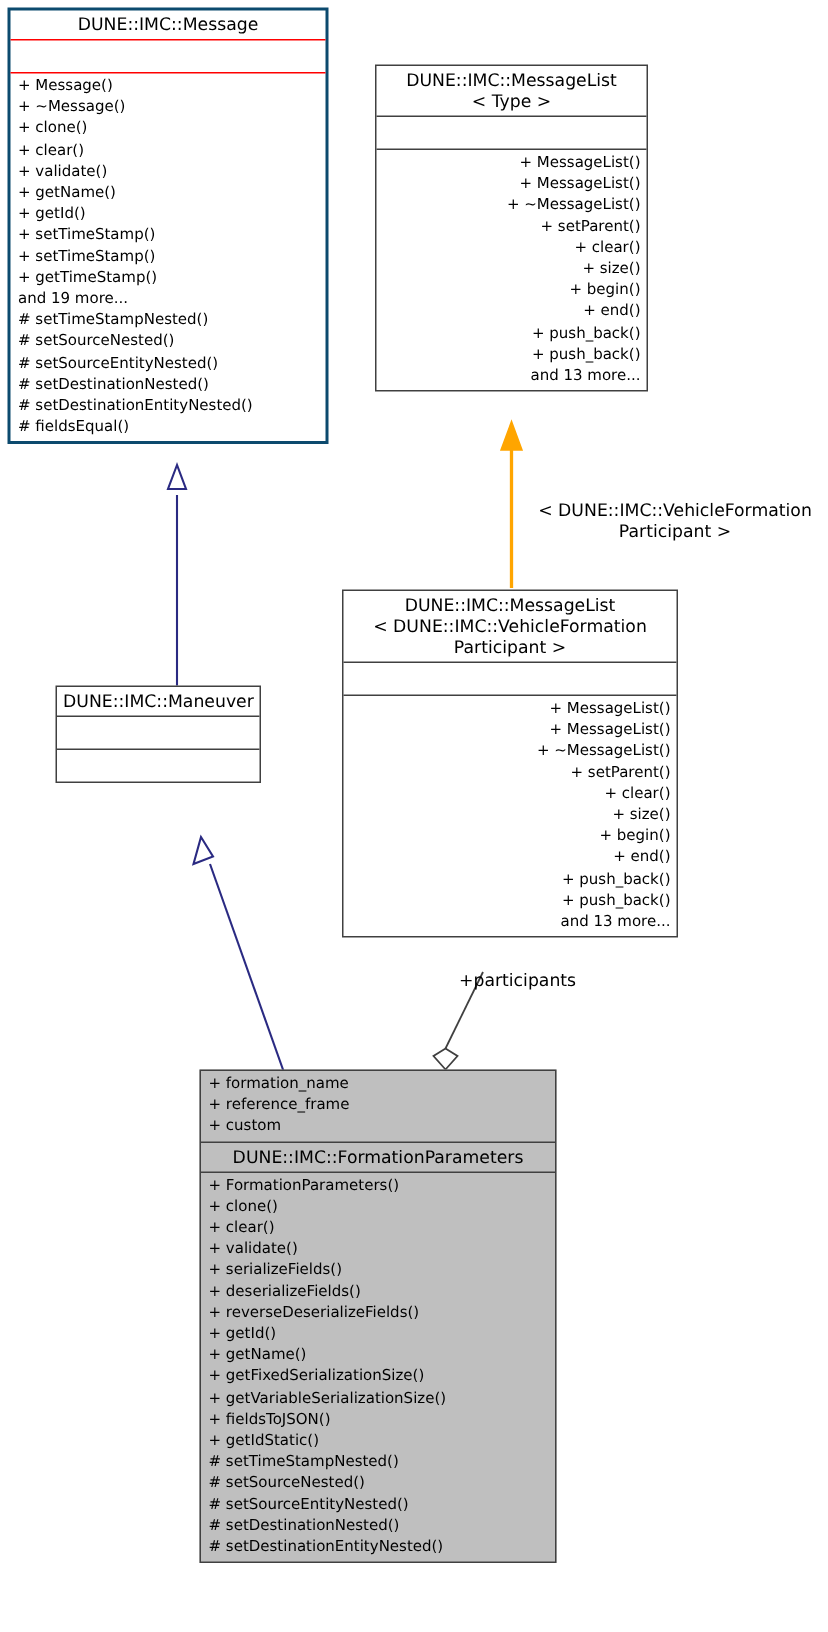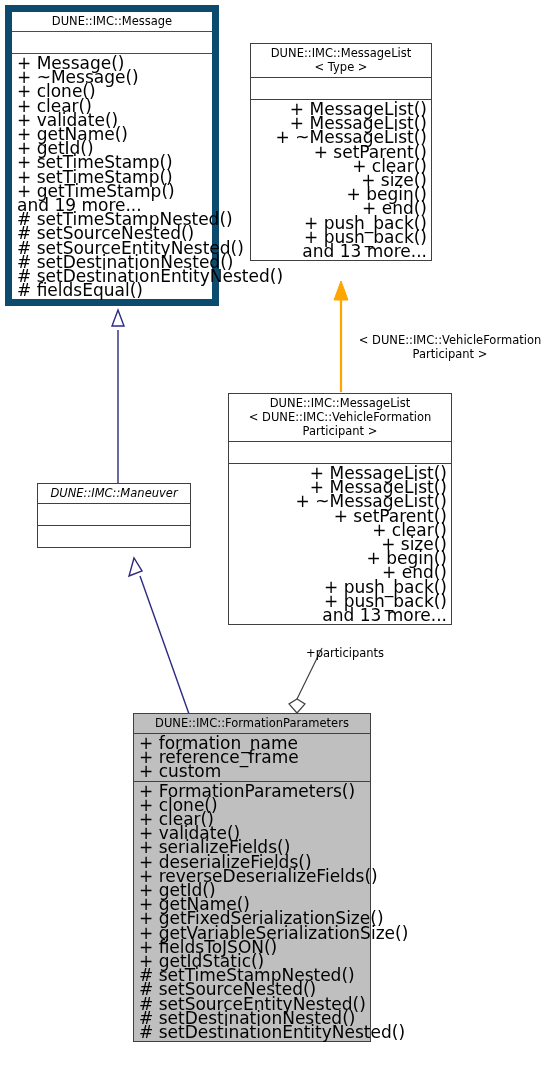--- a/index.html
+++ b/index.html
@@ -29,21 +29,21 @@
     height: 1088px;
     pointer-events: none;
   }
   .node {
     position: absolute;
     box-sizing: border-box;
     background: #ffffff;
     z-index: 2;
   }
   .node.base {
-    border: 7px solid #0c4a6e;
+    border: 2px solid #0c4a6e;
   }
   .node.plain {
     border: 1px solid #404040;
   }
   .node.highlight {
     border: 1px solid #404040;
     background: #bfbfbf;
   }
   .sec {
     box-sizing: border-box;
@@ -51,21 +51,21 @@
   }
   .sec.title {
     text-align: center;
     padding: 2px 4px 3px 4px;
     line-height: 14px;
     font-size: 11.5px;
   }
   .sec.attrs, .sec.ops {
     padding: 2px 4px 2px 5px;
     line-height: 14.2px;
-    font-size: 17px;
+    font-size: 10px;
     text-align: left;
   }
   .node.base > .sec + .sec { border-top: 1px solid #ff0000; }
   .node.plain > .sec + .sec { border-top: 1px solid #404040; text-align: right; }
   .node.highlight > .sec + .sec { border-top: 1px solid #404040; }
   .row { white-space: pre; }
   .empty-sec { height: 22px; }
   .edge-label {
     position: absolute;
     font-size: 11.5px;
@@ -151,35 +151,35 @@
         <div class="row">+ clear()</div>
         <div class="row">+ size()</div>
         <div class="row">+ begin()</div>
         <div class="row">+ end()</div>
         <div class="row">+ push_back()</div>
         <div class="row">+ push_back()</div>
         <div class="row">and 13 more...</div>
       </div>
   </div>
 
-  <div class="node plain" id="node-maneuver" style="left:37px; top:483px; width:154px;font-style:italic;">
+  <div class="node plain" id="node-maneuver" style="left:37px; top:457px; width:137px;">
     <div class="sec title">DUNE::IMC::Maneuver</div>
     <div class="sec attrs empty-sec"></div>
     <div class="sec ops empty-sec"></div>
   </div>
 
   <div class="edge-label" id="label-aggregation" style="left:306px; top:646px;">+participants</div>
 
   <div class="node highlight" id="node-formation-parameters" style="left:133px; top:713px; width:238px;">
-    <div class="sec title">DUNE::IMC::FormationParameters</div>
     <div class="sec attrs">
         <div class="row">+ formation_name</div>
         <div class="row">+ reference_frame</div>
         <div class="row">+ custom</div>
       </div>
+    <div class="sec title">DUNE::IMC::FormationParameters</div>
     <div class="sec ops">
         <div class="row">+ FormationParameters()</div>
         <div class="row">+ clone()</div>
         <div class="row">+ clear()</div>
         <div class="row">+ validate()</div>
         <div class="row">+ serializeFields()</div>
         <div class="row">+ deserializeFields()</div>
         <div class="row">+ reverseDeserializeFields()</div>
         <div class="row">+ getId()</div>
         <div class="row">+ getName()</div>

